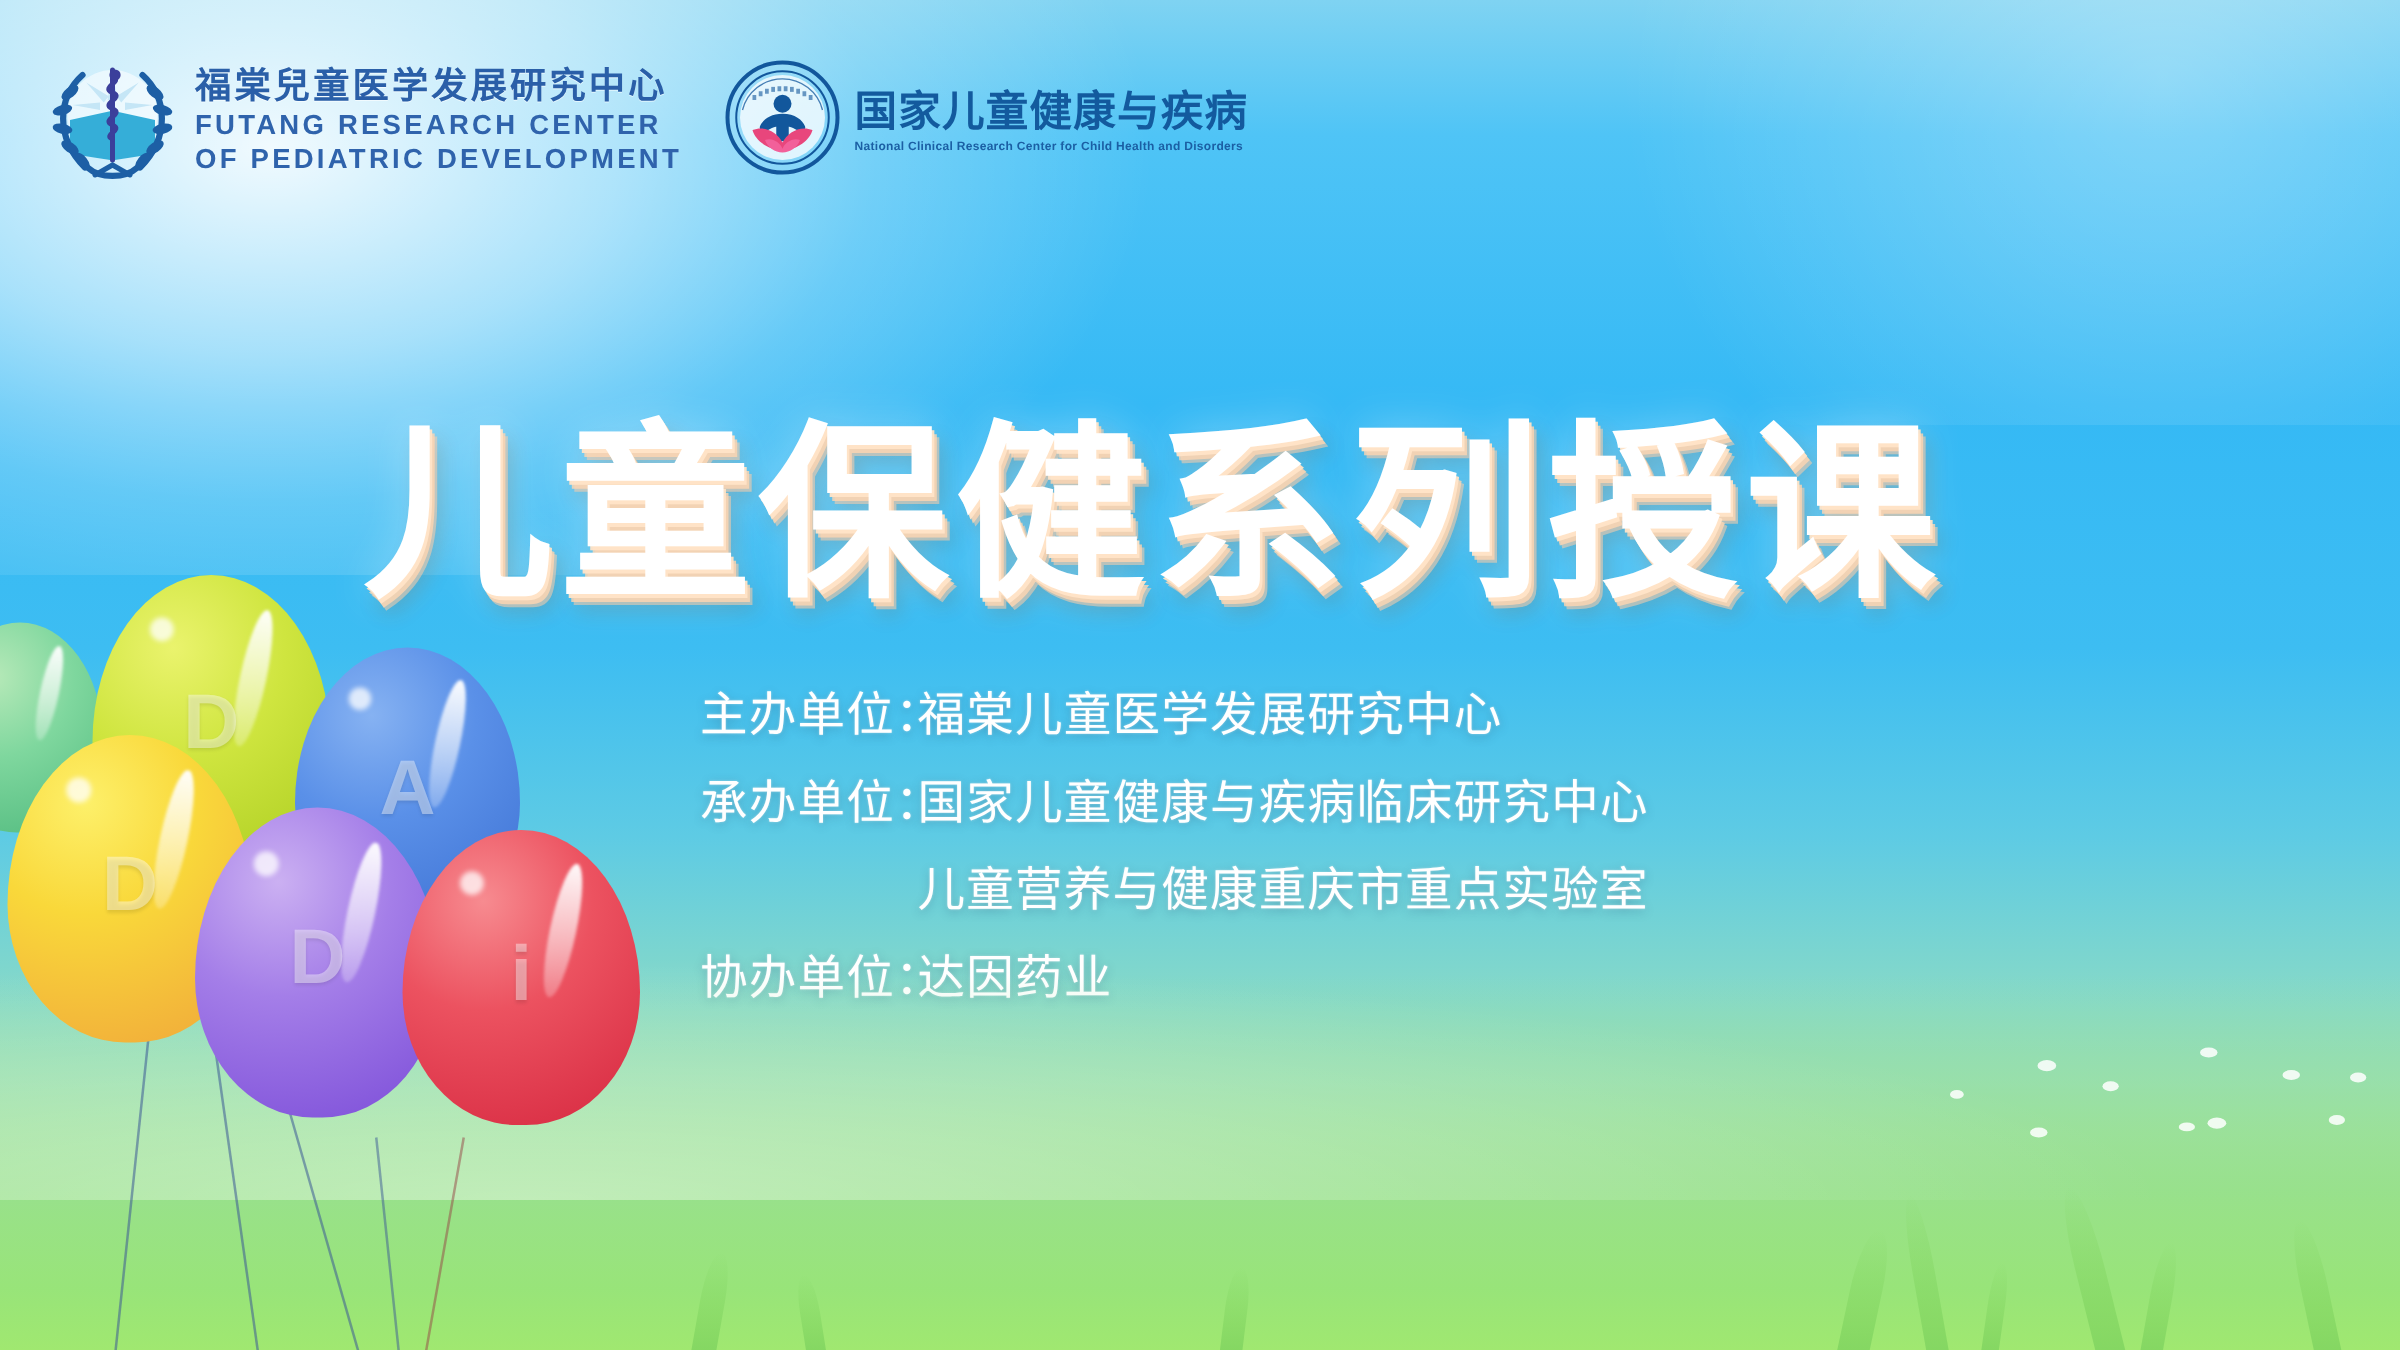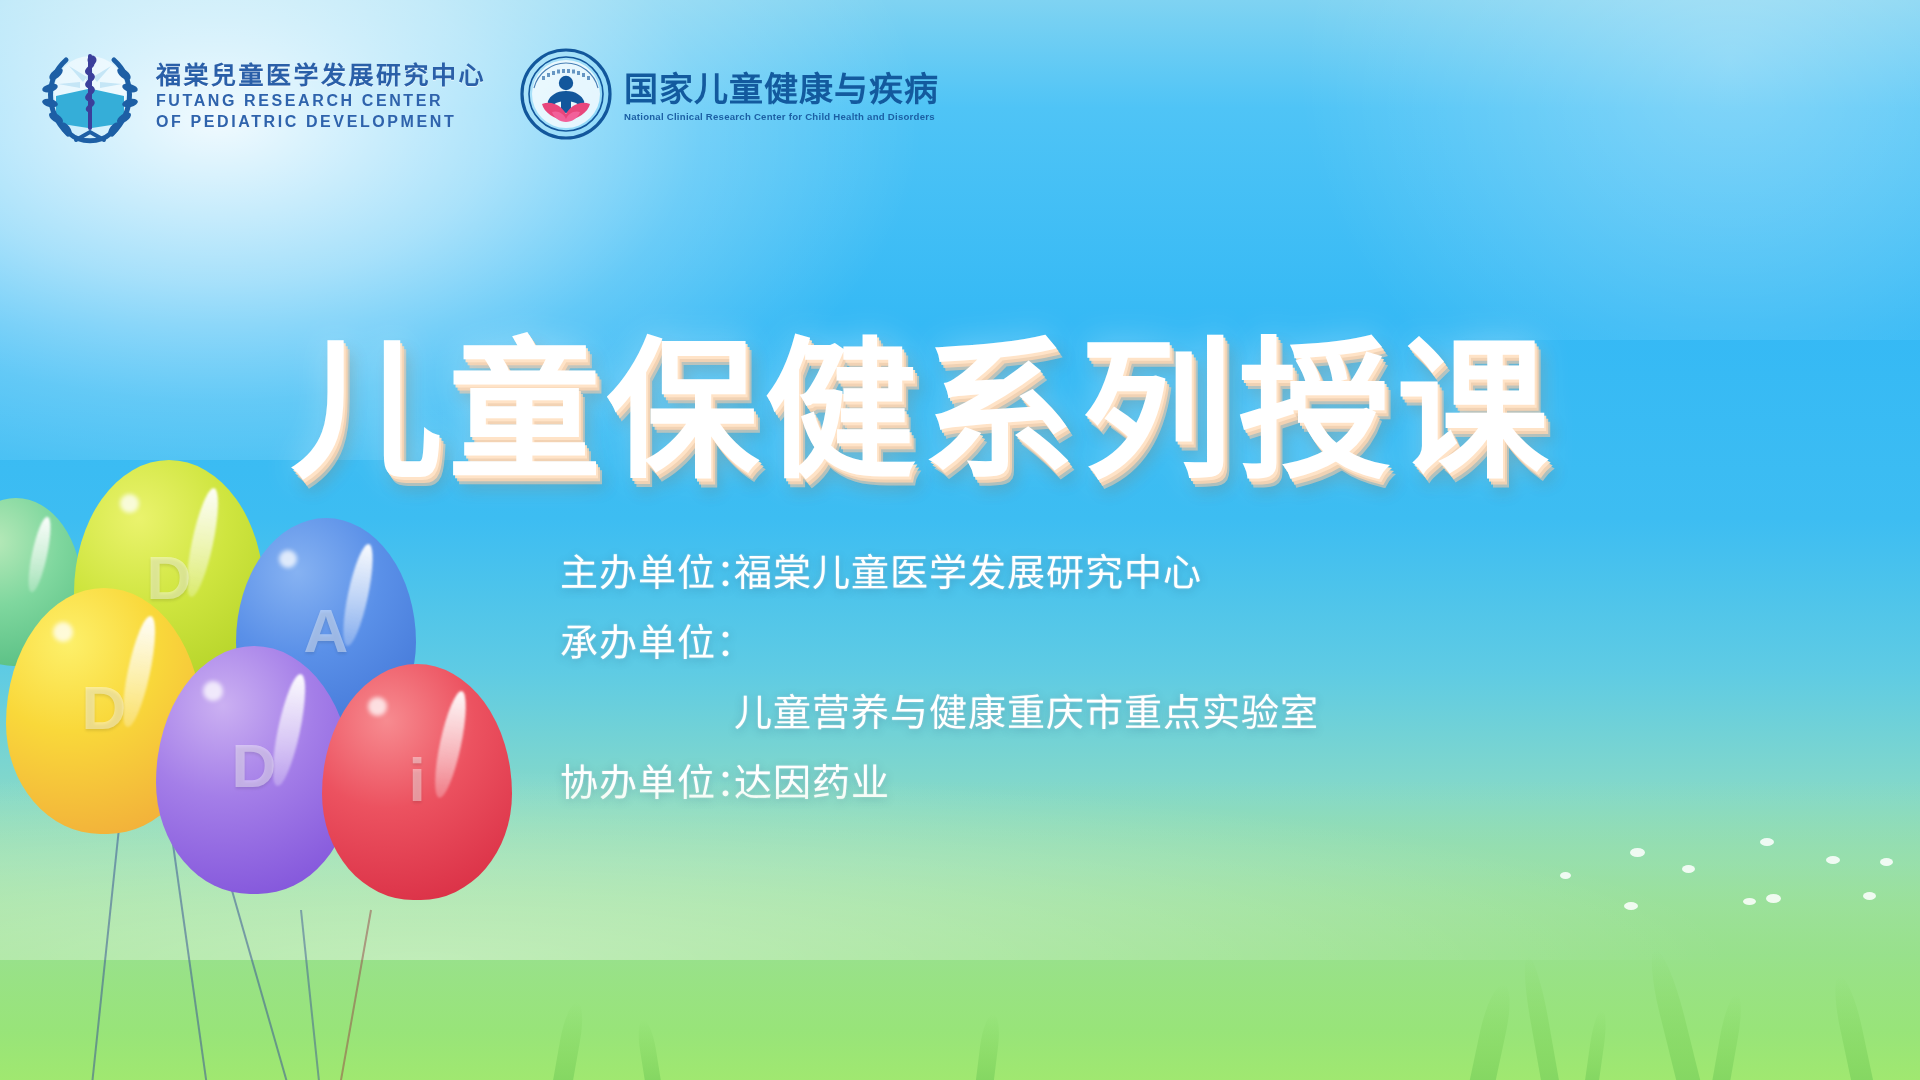--- a/index.html
+++ b/index.html
@@ -53,25 +53,25 @@
     background:radial-gradient(ellipse at 22% 100%,
       rgba(255,255,255,.40) 0%, rgba(255,255,255,0) 62%);
   }
   
   .logo-row{position:absolute;left:36px;top:40px;display:flex;align-items:center;gap:34px;}
   .logo{display:flex;align-items:center;gap:12px;}
   .logo-mark{flex:0 0 auto;}
   .logo-txt{display:flex;flex-direction:column;line-height:1;}
   .logo1-cn{
     font-family:"Liberation Serif","DejaVu Serif",serif;
-    font-weight:700;font-size:25px;letter-spacing:2.5px;color:#2a5fa8;
+    font-weight:700;font-size:29px;letter-spacing:2.5px;color:#2a5fa8;
     text-shadow:0 1px 0 rgba(255,255,255,.6);
   }
   .logo1-en1,.logo1-en2{
-    font-weight:700;font-size:16px;letter-spacing:2.6px;color:#2f63ac;margin-top:5px;
+    font-weight:700;font-size:22px;letter-spacing:2.6px;color:#2f63ac;margin-top:5px;
   }
   .logo2-cn1,.logo2-cn2{
     font-weight:700;font-size:34px;letter-spacing:1px;color:#135a9e;line-height:1.12;
   }
   .logo2-en{
     font-weight:700;font-size:9.6px;letter-spacing:.25px;color:#1b5fa4;margin-top:4px;
     white-space:nowrap;
   }
   
   .title{
@@ -216,20 +216,21 @@
 
   <h1 class="title">儿童保健系列授课</h1>
 
   <div class="info">
     <div class="row">
       <span class="lbl">主办单位：</span>
       <span class="val">福棠儿童医学发展研究中心</span>
     </div>
     <div class="row">
       <span class="lbl">承办单位：</span>
+      <span class="val">国家儿童健康与疾病临床研究中心</span>
     </div>
     <div class="row">
       <span class="lbl"></span>
     </div>
     <div class="row">
       <span class="lbl"></span>
       <span class="val">儿童营养与健康重庆市重点实验室</span>
     </div>
     <div class="row">
       <span class="lbl">协办单位：</span>

